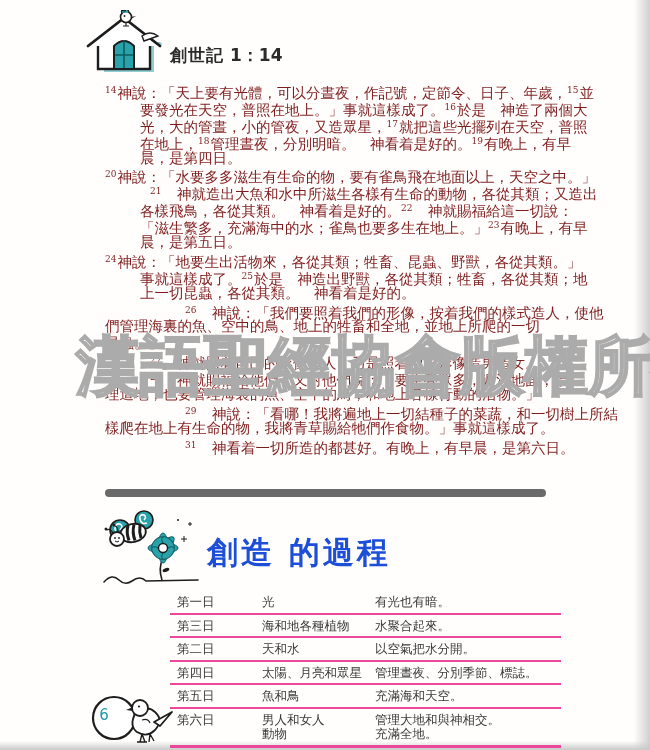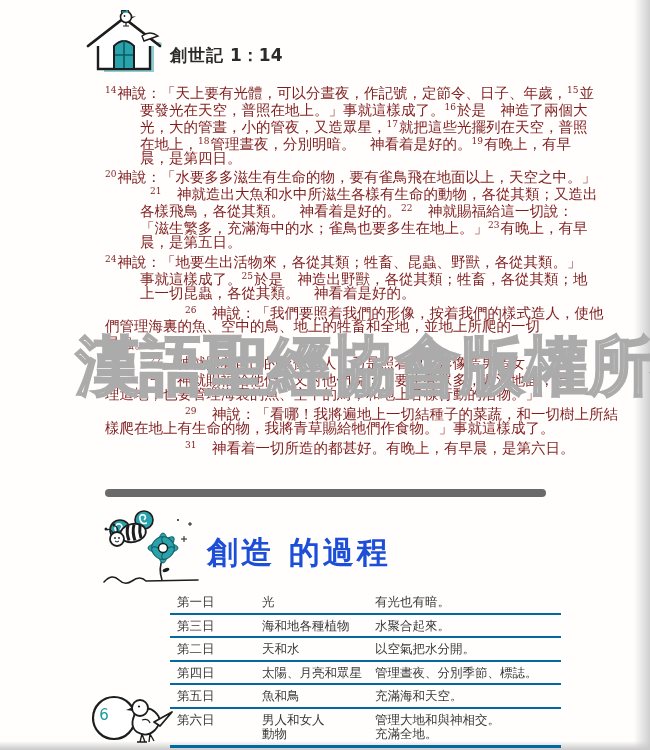--- a/index.html
+++ b/index.html
@@ -46,21 +46,21 @@
     background:#6a6a6a; border-radius:4px; }
 
   
   .bee { position:absolute; left:100px; top:508px; }
   .section-title { position:absolute; left:207px; top:532px;
     font-family:"DejaVu Sans", sans-serif; font-weight:bold; font-size:31px;
     color:#1d4ed8; letter-spacing:3px; }
 
   .creation-table { position:absolute; left:170px; top:591px; width:391px;
     font-size:12.5px; color:#3a3a3a; }
-  .t-row { display:flex; border-bottom:2px solid #0369a1; padding:4px 0 3px; }
+  .t-row { display:flex; border-bottom:2px solid #ec4899; padding:4px 0 3px; }
   .t-row:nth-child(6) { border-bottom-width:3px; }
   .t-row:last-child { border-bottom:none; }
   .t-day { width:92px; padding-left:7px; }
   .t-created { width:113px; }
   .t-purpose { flex:1; }
   .cell-line { line-height:14.5px; }
 
   
   .footer-bird { position:absolute; left:80px; top:686px; }
   .page-num { position:absolute; left:94px; top:706px; width:20px;

